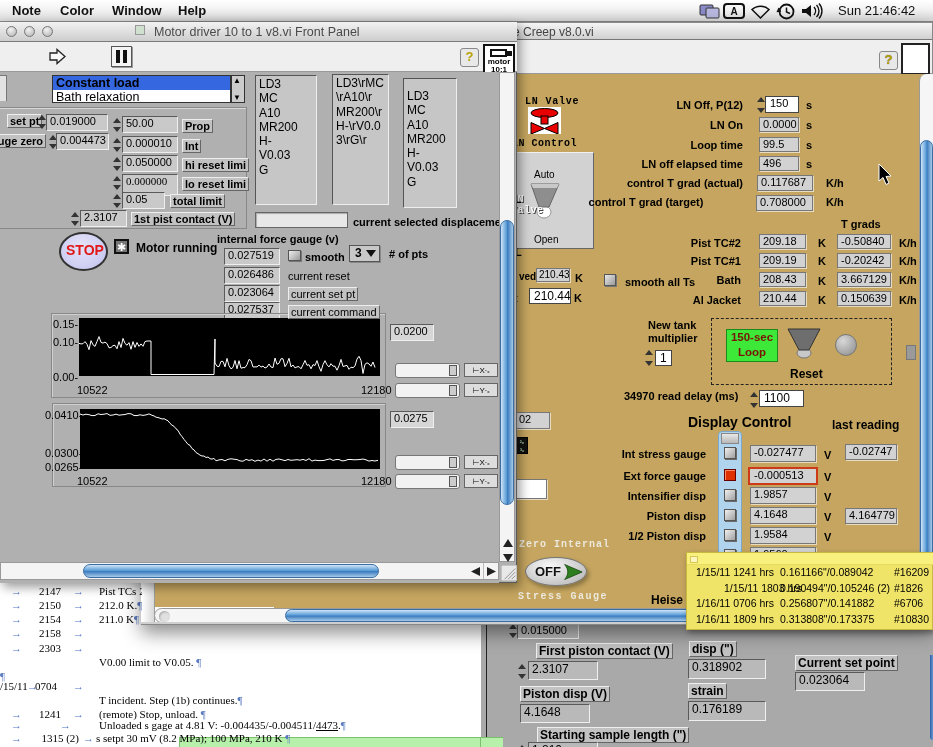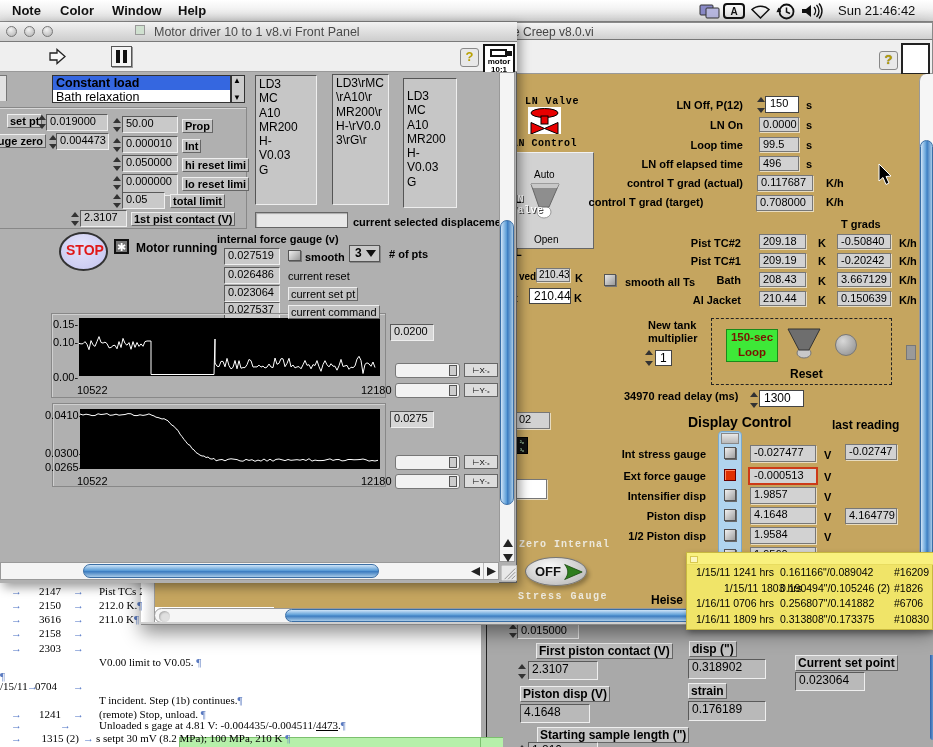--- a/index.html
+++ b/index.html
@@ -49,21 +49,21 @@
 <div class="abs" style="left:179px;top:154px;width:302px;height:10px;background:#b6f0aa;border:1px solid #7cc06e;border-bottom:none;"></div>
     <div style="position:absolute;font-family:'Liberation Serif',serif;font-size:11px;color:#000;white-space:nowrap;left:11px;top:2px;"><span style="color:#4a6fc4;">→</span></div>
 <div style="position:absolute;font-family:'Liberation Serif',serif;font-size:11px;color:#000;white-space:nowrap;left:25px;top:2px;width:36px;text-align:right;">2147</div>
 <div style="position:absolute;font-family:'Liberation Serif',serif;font-size:11px;color:#000;white-space:nowrap;left:73px;top:2px;"><span style="color:#4a6fc4;">→</span></div>
 <div style="position:absolute;font-family:'Liberation Serif',serif;font-size:11px;color:#000;white-space:nowrap;left:99px;top:2px;">Pist TCs 213</div>
 <div style="position:absolute;font-family:'Liberation Serif',serif;font-size:11px;color:#000;white-space:nowrap;left:11px;top:16px;"><span style="color:#4a6fc4;">→</span></div>
 <div style="position:absolute;font-family:'Liberation Serif',serif;font-size:11px;color:#000;white-space:nowrap;left:25px;top:16px;width:36px;text-align:right;">2150</div>
 <div style="position:absolute;font-family:'Liberation Serif',serif;font-size:11px;color:#000;white-space:nowrap;left:73px;top:16px;"><span style="color:#4a6fc4;">→</span></div>
 <div style="position:absolute;font-family:'Liberation Serif',serif;font-size:11px;color:#000;white-space:nowrap;left:99px;top:16px;">212.0 K.<span style="color:#5a7ac0;">¶</span></div>
 <div style="position:absolute;font-family:'Liberation Serif',serif;font-size:11px;color:#000;white-space:nowrap;left:11px;top:30px;"><span style="color:#4a6fc4;">→</span></div>
-<div style="position:absolute;font-family:'Liberation Serif',serif;font-size:11px;color:#000;white-space:nowrap;left:25px;top:30px;width:36px;text-align:right;">3616</div>
+<div style="position:absolute;font-family:'Liberation Serif',serif;font-size:11px;color:#000;white-space:nowrap;left:25px;top:30px;width:36px;text-align:right;">2154</div>
 <div style="position:absolute;font-family:'Liberation Serif',serif;font-size:11px;color:#000;white-space:nowrap;left:73px;top:30px;"><span style="color:#4a6fc4;">→</span></div>
 <div style="position:absolute;font-family:'Liberation Serif',serif;font-size:11px;color:#000;white-space:nowrap;left:99px;top:30px;">211.0 K<span style="color:#5a7ac0;">¶</span></div>
 <div style="position:absolute;font-family:'Liberation Serif',serif;font-size:11px;color:#000;white-space:nowrap;left:11px;top:44px;"><span style="color:#4a6fc4;">→</span></div>
 <div style="position:absolute;font-family:'Liberation Serif',serif;font-size:11px;color:#000;white-space:nowrap;left:25px;top:44px;width:36px;text-align:right;">2158</div>
 <div style="position:absolute;font-family:'Liberation Serif',serif;font-size:11px;color:#000;white-space:nowrap;left:73px;top:44px;"><span style="color:#4a6fc4;">→</span></div>
 <div style="position:absolute;font-family:'Liberation Serif',serif;font-size:11px;color:#000;white-space:nowrap;left:11px;top:59px;"><span style="color:#4a6fc4;">→</span></div>
 <div style="position:absolute;font-family:'Liberation Serif',serif;font-size:11px;color:#000;white-space:nowrap;left:25px;top:59px;width:36px;text-align:right;">2303</div>
 <div style="position:absolute;font-family:'Liberation Serif',serif;font-size:11px;color:#000;white-space:nowrap;left:73px;top:59px;"><span style="color:#4a6fc4;">→</span></div>
 <div style="position:absolute;font-family:'Liberation Serif',serif;font-size:11px;color:#000;white-space:nowrap;left:99px;top:73px;">V0.00 limit to V0.05. <span style="color:#5a7ac0;">¶</span></div>
 <div style="position:absolute;font-family:'Liberation Serif',serif;font-size:11px;color:#000;white-space:nowrap;left:0px;top:87px;"><span style="color:#5a7ac0;">¶</span></div>
@@ -192,21 +192,21 @@
 <div class="abs" style="left:452px;top:255px;width:52px;height:33px;background:#3ee838;border:1px solid #1a8a1a;text-align:center;font-size:11.5px;font-weight:bold;color:#7a1400;line-height:15px;">150-sec<br>Loop</div>
 <svg class="abs" style="left:513px;top:254px;" width="34" height="31" viewBox="0 0 34 31">
 <ellipse cx="17" cy="25" rx="7" ry="5" fill="#c8c8c8" stroke="#777"></ellipse>
 <path d="M1,1 L33,1 L22,22 L12,22 Z" fill="#6e6e6e" stroke="#333"></path>
 </svg>
 <div class="abs" style="left:561px;top:260px;width:22px;height:22px;border-radius:50%;background:radial-gradient(circle at 35% 30%,#d8d8d8,#8a8a8a);border:1px solid #777;"></div>
 <div class="tlab" style="left:516px;top:293px;font-size:12px;">Reset</div>
 <div class="abs" style="left:632px;top:271px;width:10px;height:15px;background:#9a9a9a;border:1px solid #777;"></div>
 <div class="tlab" style="left:350px;top:316px;">34970 read delay (ms)</div>
 <div class="spin" style="left:476px;top:318px;height:16px;"></div>
-<div class="abs" style="left:485px;top:316px;width:45px;height:17px;background:#fff;border:1px solid #444;font-size:12px;padding-left:4px;">1300</div>
+<div class="abs" style="left:485px;top:316px;width:45px;height:17px;background:#fff;border:1px solid #444;font-size:12px;padding-left:4px;">1100</div>
 <div class="tlab" style="left:414px;top:340px;font-size:14px;">Display Control</div>
 <div class="tlab" style="left:558px;top:344px;font-size:12px;">last reading</div>
 <div class="abs" style="left:444px;top:357px;width:24px;height:124px;background:#b0d4ee;border:1px solid #7aa8cc;border-radius:4px;"></div>
 <div class="abs" style="left:447px;top:359px;width:18px;height:11px;background:linear-gradient(#e8e8e8,#b8b8b8);border:1px solid #888;"></div>
 <div class="tlab" style="left:282px;top:374px;width:150px;text-align:right;">Int stress gauge</div>
 <div class="abs" style="left:450px;top:373px;width:12px;height:12px;background:linear-gradient(135deg,#f0f0f0,#a0a0a0);border:1px solid #555;box-shadow:1px 1px 0 #6a6a6a;"></div>
 <div class="tbox" style="left:476px;top:371px;width:66px;height:17px;">-0.027477</div>
 <div class="tlab" style="left:550px;top:375px;">V</div>
 <div class="tbox" style="left:571px;top:370px;width:52px;height:16px;">-0.02747</div>
 <div class="tlab" style="left:282px;top:396px;width:150px;text-align:right;">Ext force gauge</div>
@@ -292,21 +292,21 @@
 <div class="spin" style="left:113px;top:46px;height:14px;"></div>
 <div class="nbox" style="left:122px;top:44px;width:56px;height:17px;">50.00</div>
 <div class="glab" style="left:182px;top:47px;">Prop</div>
 <div class="spin" style="left:113px;top:66px;height:14px;"></div>
 <div class="nbox" style="left:122px;top:64px;width:56px;height:17px;">0.000010</div>
 <div class="glab" style="left:182px;top:67px;">Int</div>
 <div class="spin" style="left:113px;top:85px;height:14px;"></div>
 <div class="nbox" style="left:122px;top:83px;width:56px;height:17px;">0.050000</div>
 <div class="glab" style="left:182px;top:86px;">hi reset limi</div>
 <div class="spin" style="left:113px;top:104px;height:14px;"></div>
-<div class="nbox" style="left:122px;top:102px;width:56px;height:22px;">0.000000</div>
+<div class="nbox" style="left:122px;top:102px;width:56px;height:22px;font-family:Liberation Serif, serif;">0.000000</div>
 <div class="glab" style="left:182px;top:105px;">lo reset limi</div>
 <div class="spin" style="left:113px;top:122px;height:14px;"></div>
 <div class="nbox" style="left:122px;top:120px;width:43px;height:17px;">0.05</div>
 <div class="glab" style="left:170px;top:122px;">total limit</div>
 <div class="spin" style="left:71px;top:140px;height:14px;"></div>
 <div class="nbox" style="left:80px;top:138px;width:47px;height:17px;">2.3107</div>
 <div class="glab" style="left:131px;top:140px;">1st pist contact (V)</div>
 <div class="abs" style="left:255px;top:3px;width:62px;height:130px;border-top:1px solid #555;border-left:1px solid #555;border-bottom:1px solid #eee;border-right:1px solid #eee;background:#c6c6c6;color:#000;font-size:12px;line-height:14.3px;padding:1px 0 0 3px;">LD3<br>MC<br>A10<br>MR200<br>H-<br>V0.03<br>G</div>
 <div class="abs" style="left:332px;top:2px;width:57px;height:131px;border-top:1px solid #555;border-left:1px solid #555;border-bottom:1px solid #eee;border-right:1px solid #eee;background:#c6c6c6;color:#000;font-size:12px;line-height:14.3px;padding:1px 0 0 3px;">LD3\rMC<br>\rA10\r<br>MR200\r<br>H-\rV0.0<br>3\rG\r</div>
 <div class="abs" style="left:403px;top:6px;width:54px;height:130px;border-top:1px solid #555;border-left:1px solid #555;border-bottom:1px solid #eee;border-right:1px solid #eee;background:#c6c6c6;color:#000;font-size:12px;line-height:14.3px;padding:1px 0 0 3px;padding-top:10px;">LD3<br>MC<br>A10<br>MR200<br>H-<br>V0.03<br>G</div>

